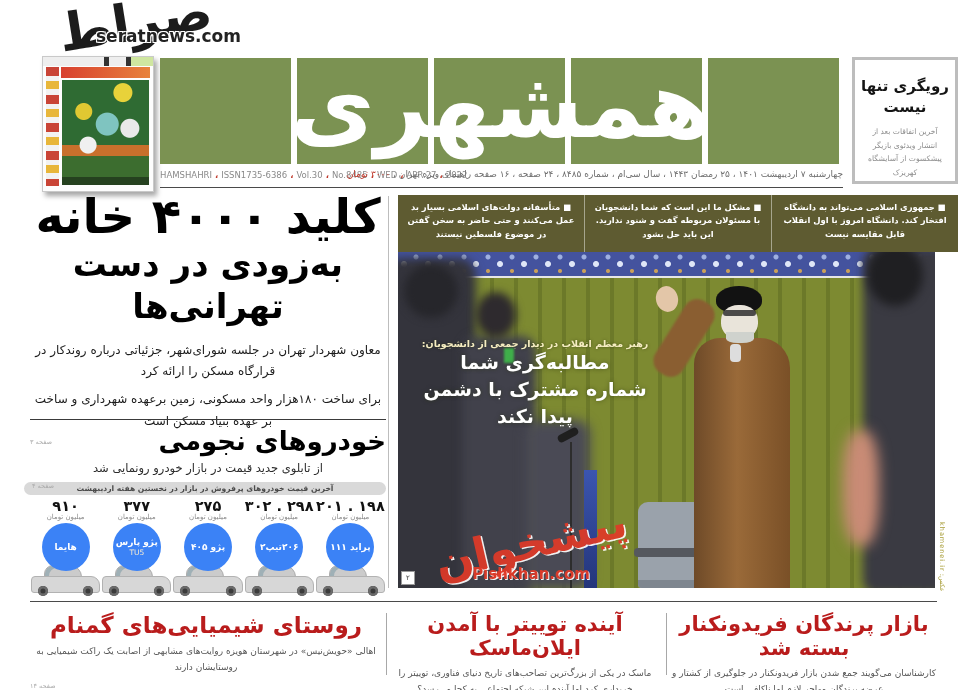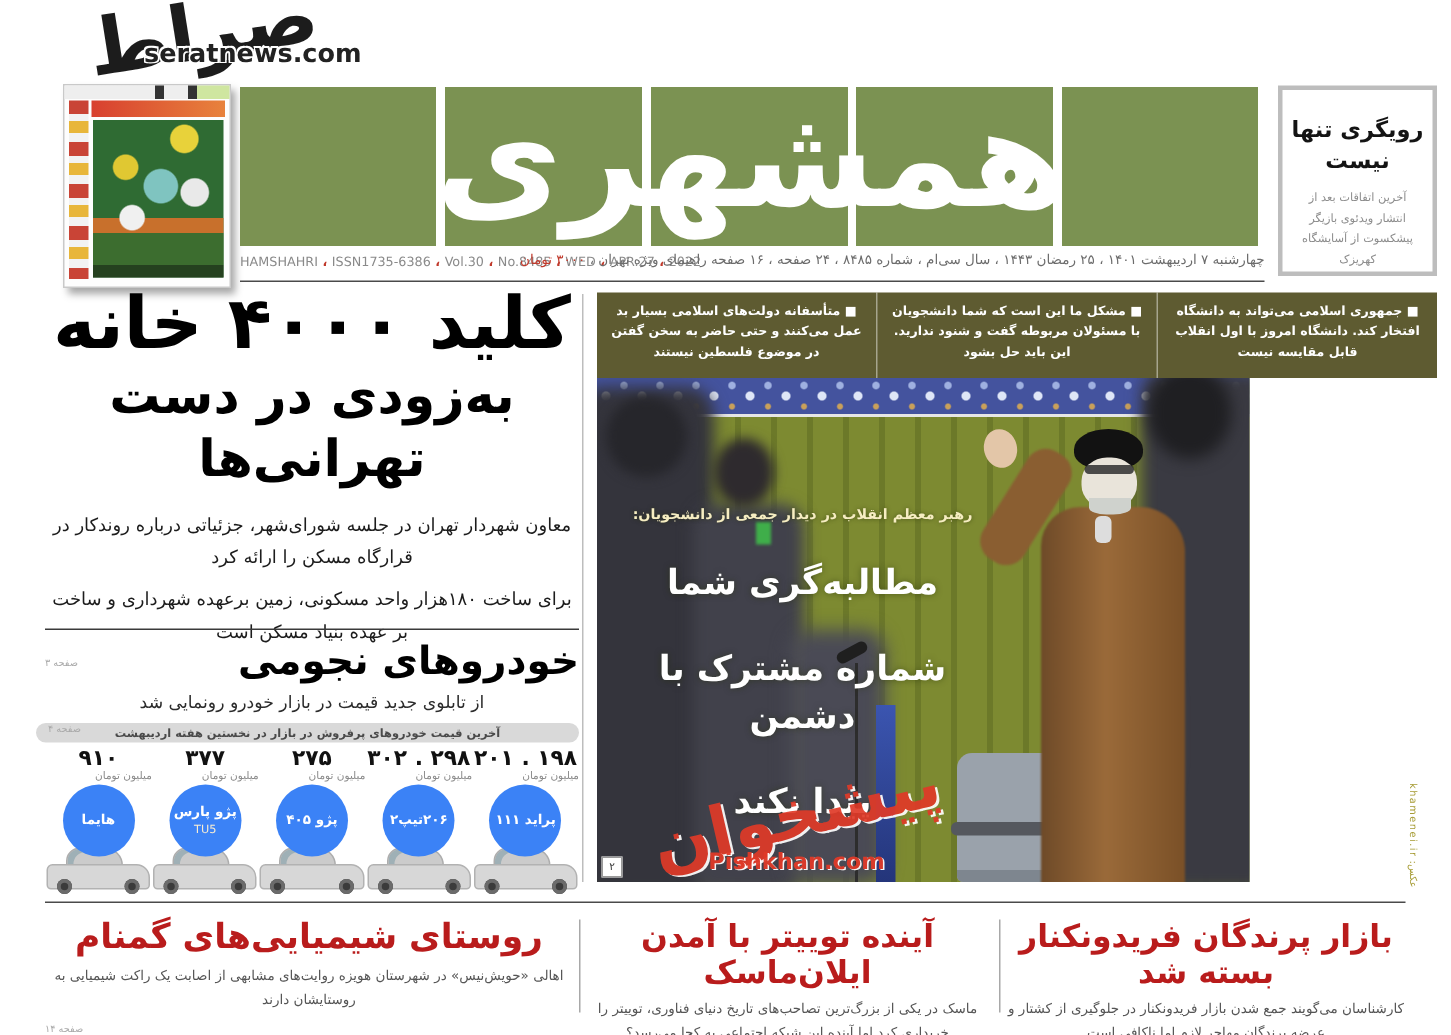--- a/index.html
+++ b/index.html
@@ -61,21 +61,21 @@
 
   
   .cars{left:30px;top:426px;width:356px;direction:rtl;text-align:center;}
   .cars-title{font-size:26px;font-weight:bold;color:#000;text-align:right;}
   .cars-sub{font-size:11.5px;color:#2c2c2c;margin-top:5px;font-weight:500;}
   .cars-strip{margin:7px auto 0;background:#d9d9d9;border-radius:8px;font-size:7.6px;color:#4a4a4a;
               padding:2px 12px;width:338px;font-weight:bold;}
   .cars-row{display:flex;margin-top:3px;height:96px;}
   .car-col{flex:1;position:relative;}
   .car-price{font-size:14.5px;font-weight:bold;color:#111;direction:rtl;white-space:nowrap;}
-  .car-unit{font-size:7px;color:#8a8a8a;margin-top:-1px;text-align:right;}
+  .car-unit{font-size:7px;color:#8a8a8a;margin-top:-1px;}
   .car-circle{width:48px;height:48px;border-radius:50%;background:#3b82f6;color:#fff;
               display:flex;flex-direction:column;align-items:center;justify-content:center;
               margin:2px auto 0;position:relative;z-index:2;}
   .car-circle .cname{font-size:9px;font-weight:bold;line-height:1.2;}
   .car-circle .csub{font-size:7.5px;color:#f7ecd2;}
   .car-art{position:absolute;bottom:0;left:1px;right:1px;height:30px;z-index:1;}
   .car-body{position:absolute;bottom:1px;left:0;right:0;height:15px;background:#d7d7d7;
             border:1px solid #b2b2b2;border-radius:4px 9px 3px 3px;}
   .car-cabin{position:absolute;bottom:14px;left:13px;width:36px;height:13px;background:#cbcbcb;
             border:1px solid #adadad;border-radius:9px 12px 0 0;
@@ -85,21 +85,21 @@
   .wheel.l{left:7px;} .wheel.r{right:7px;}
   .cars-pageref{position:absolute;left:2px;top:50px;font-size:6.5px;color:#a9a9a9;}
 
   
   .quote-band{left:398px;top:195px;width:560px;height:57px;background:#5e5b31;display:flex;
               direction:rtl;align-items:stretch;}
   .quote{flex:1;padding:6px 7px 0 7px;color:#fff;font-size:8.4px;font-weight:bold;line-height:1.6;
          text-align:center;border-left:1px solid rgba(255,255,255,.45);}
   .quote:last-child{border-left:none;}
 
-  .photo{left:398px;top:252px;width:435px;height:336px;overflow:hidden;
+  .photo{left:398px;top:252px;width:537px;height:336px;overflow:hidden;
          background:repeating-linear-gradient(90deg,#7d8a31 0 20px,#6c7929 20px 24px);}
   .photo .tiles{position:absolute;top:0;left:0;right:0;height:24px;background-color:#44539e;
          background-image:
            radial-gradient(circle at 6px 12px,#dfe6f7 2.5px,rgba(0,0,0,0) 3.5px),
            radial-gradient(circle at 18px 5px,#9fb0e0 2px,rgba(0,0,0,0) 3px),
            radial-gradient(circle at 18px 19px,#c9a05a 1.5px,rgba(0,0,0,0) 2.5px);
          background-size:24px 24px;border-bottom:2px solid #e6e6e6;}
   .fg{position:absolute;filter:blur(5px);}
   .fg1{left:-14px;top:6px;width:92px;height:340px;background:#34343c;border-radius:18px;}
   .fg1h{left:6px;top:12px;width:54px;height:54px;background:#26262b;border-radius:50%;filter:blur(4px);}
@@ -125,22 +125,22 @@
   .mic-stand{left:172px;top:190px;width:2px;height:146px;background:#2d2d2d;}
   .mic-head{left:159px;top:179px;width:22px;height:8px;background:#1f1f1f;border-radius:4px;
             transform:rotate(-28deg);}
   .banner{left:186px;top:218px;width:13px;height:118px;background:linear-gradient(180deg,#3b55b0,#24357a);}
   .chair{left:240px;top:250px;width:74px;height:86px;background:#9aa2ab;border-radius:10px 14px 4px 4px;
          box-shadow:inset -10px -8px 0 #7e868f;}
   .chair-arm{left:236px;top:296px;width:82px;height:9px;background:#55585e;border-radius:4px;}
 
   .cap{left:22px;top:86px;width:230px;text-align:center;direction:rtl;z-index:6;}
   .cap-kicker{font-size:9.5px;color:#f6edc2;font-weight:bold;text-shadow:0 0 3px rgba(40,50,10,.6);}
-  .cap-line{font-size:23px;font-weight:bold;color:#fff;line-height:1.42;
-            text-shadow:0 0 4px rgba(40,50,10,.5);margin-top:24px;}
+  .cap-line{font-size:19px;font-weight:bold;color:#fff;line-height:1.42;
+            text-shadow:0 0 4px rgba(40,50,10,.5);}
 
   .badge2{left:401px;top:571px;width:12px;height:12px;border:1px solid #9a9a9a;background:#fff;
           font-size:7px;color:#333;display:flex;align-items:center;justify-content:center;}
   .credit{left:938px;top:500px;height:92px;writing-mode:vertical-rl;font-size:6.5px;color:#a69b33;
           letter-spacing:1px;direction:rtl;}
 
   
   .pish{left:424px;top:516px;width:214px;z-index:9;color:#e03a28;text-align:center;}
   .pish-script{display:inline-block;font-size:45px;font-weight:bold;transform:rotate(-13deg);
                text-shadow:1.5px 1.5px 0 #fff;opacity:.92;}

